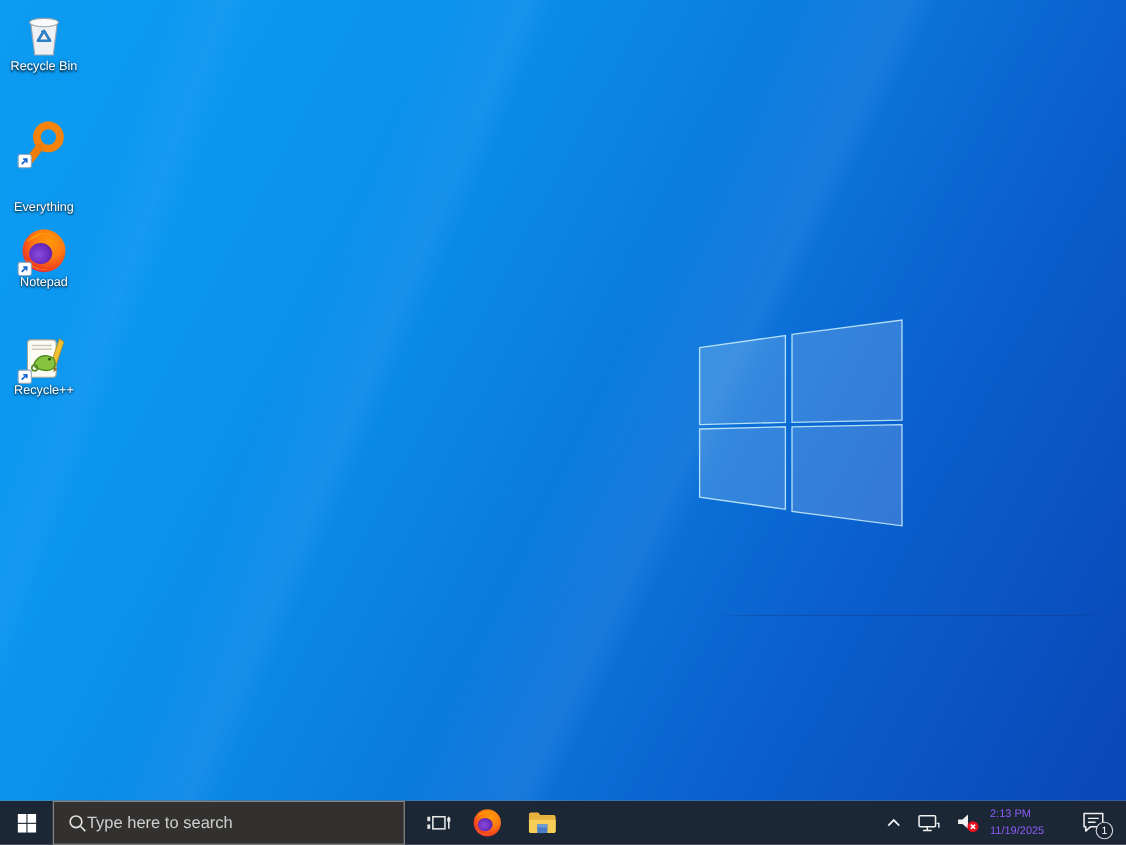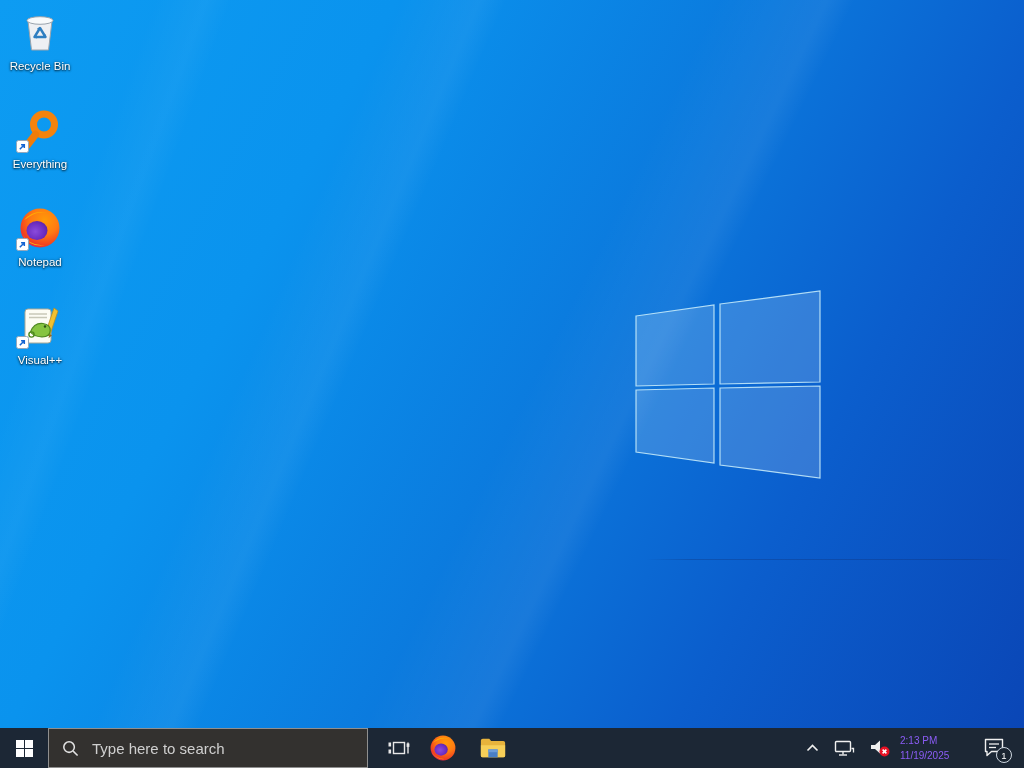--- a/index.html
+++ b/index.html
@@ -33,38 +33,38 @@
     align-items:center; cursor:default;
   }
   .dicon .art { position:relative; width:44px; height:44px; }
   .dicon .art svg { display:block; }
   .badge-shortcut {
     position:absolute; left:-2px; bottom:-1px; width:13px; height:13px;
     background:#fff; border:1px solid #94a7bb; border-radius:2.5px;
     display:flex; align-items:center; justify-content:center;
   }
   .dicon .lbl {
-    margin-top:5px; color:#fff; font-size:11.5px; line-height:14px;
+    color:#fff; font-size:11.5px; line-height:14px;
     max-width:74px;
     text-shadow:0 1px 2px rgba(0,0,0,0.85), 0 0 3px rgba(0,0,0,0.45);
   }
 
   
   .taskbar {
     position:absolute; left:0; top:728px; width:1024px; height:40px;
     background:#1c2735; display:flex; align-items:center;
   }
   .tb-btn {
     height:40px; display:flex; align-items:center; justify-content:center;
     cursor:pointer; flex:0 0 auto;
   }
   .start-btn { width:48px; }
   .search-box {
     width:320px; height:40px; background:#33312f; border:1px solid #8f8f8f;
-    display:flex; align-items:center; padding-left:13px; gap:13px; flex:0 0 auto;
+    display:flex; align-items:center; padding-left:13px; gap:0; flex:0 0 auto;
   }
   .search-box input {
     background:transparent; border:none; outline:none; color:#e2e2e2;
     font-size:15px; font-family:"Liberation Sans", sans-serif; width:260px;
   }
   .search-box input::placeholder { color:#cfcfcf; opacity:1; }
   .tb-icon24 { width:44px; }
   .tb-spacer { flex:1 1 auto; }
 
   .tray { display:flex; align-items:center; height:40px; padding-right:10px; gap:4px; }
@@ -100,21 +100,21 @@
       <svg width="44" height="44" viewBox="0 0 44 44">
         <path d="M10 11 L13.5 40 L30.5 40 L34 11 Z" fill="#eef0f3" stroke="#9aa4ad" stroke-width="1"></path>
         <ellipse cx="22" cy="10.5" rx="13" ry="3.8" fill="#f8fafb" stroke="#9aa4ad" stroke-width="1"></ellipse>
         <path d="M22 18 l5.5 9 h-11 Z" fill="none" stroke="#2f7fc1" stroke-width="2.4" stroke-linejoin="round"></path>
         <path d="M22 18 l-2.5 1 M27.5 27 l-1 -2.6 M16.5 27 l2.7 0.6" stroke="#2f7fc1" stroke-width="1.6" fill="none"></path>
       </svg>
     </div>
     <div class="lbl">Recycle Bin</div>
   </div>
 
-  <div class="dicon" style="left:2px; top:108px;">
+  <div class="dicon" style="left:2px; top:108px;gap:30px;">
     <div class="art">
       <svg width="44" height="44" viewBox="0 0 44 44">
         <circle cx="26" cy="16.5" r="10.5" fill="none" stroke="#f5830c" stroke-width="7"></circle>
         <line x1="17.5" y1="26.5" x2="9" y2="37.5" stroke="#ef7c08" stroke-width="7.4" stroke-linecap="round"></line>
       </svg>
       <span class="badge-shortcut">
         <svg width="9" height="9" viewBox="0 0 10 10">
             <path d="M2 8 L7 3 M3.4 3 H7 V6.6" fill="none" stroke="#1464d2" stroke-width="1.7"></path>
           </svg>
       </span>
@@ -162,21 +162,21 @@
         <path d="M12.5 28 q3.5 -9.5 12.5 -8.5 q7.5 1.2 7.2 7 q-0.3 6.5 -8.5 6.3 q-8 -0.3 -11.2 -4.8" fill="#86c440" stroke="#4f8a1f" stroke-width="1.2"></path>
         <circle cx="13.5" cy="30.5" r="2.6" fill="none" stroke="#4f8a1f" stroke-width="1.4"></circle>
         <circle cx="27" cy="22.5" r="1.2" fill="#2c5212"></circle>
       </svg>
       <span class="badge-shortcut">
         <svg width="9" height="9" viewBox="0 0 10 10">
             <path d="M2 8 L7 3 M3.4 3 H7 V6.6" fill="none" stroke="#1464d2" stroke-width="1.7"></path>
           </svg>
       </span>
     </div>
-    <div class="lbl">Visual++</div>
+    <div class="lbl">Recycle++</div>
   </div>
 
 
 </div>
 
 <div class="taskbar">
 
   <div class="tb-btn start-btn">
     <svg width="17" height="17" viewBox="0 0 17 17">
       <rect x="0" y="0" width="8" height="8" fill="#fff"></rect>

